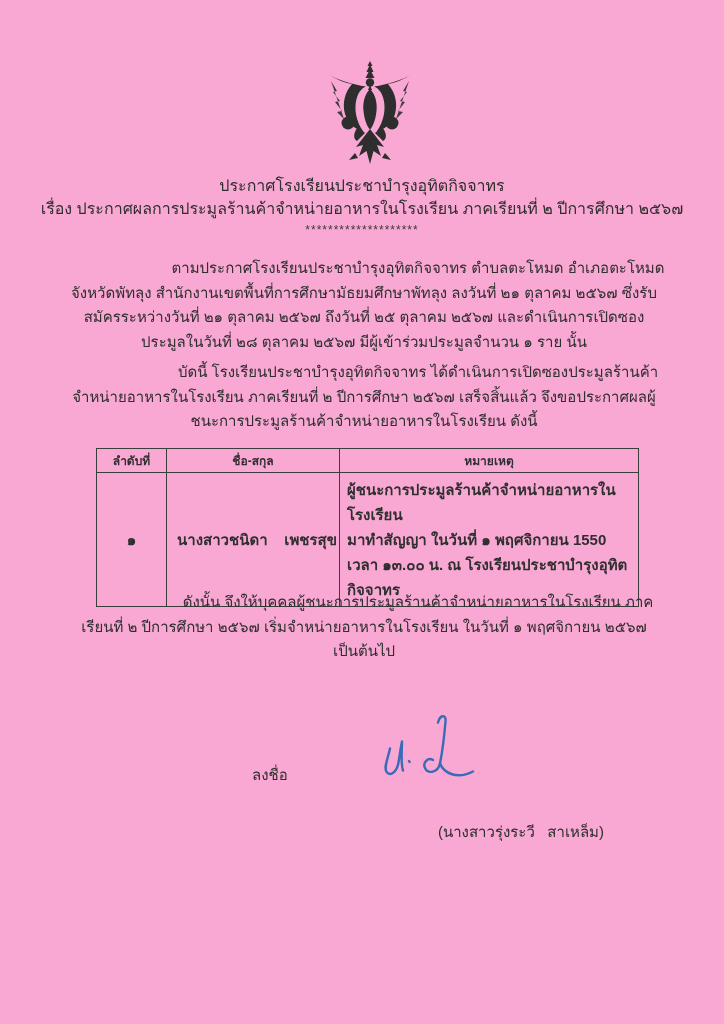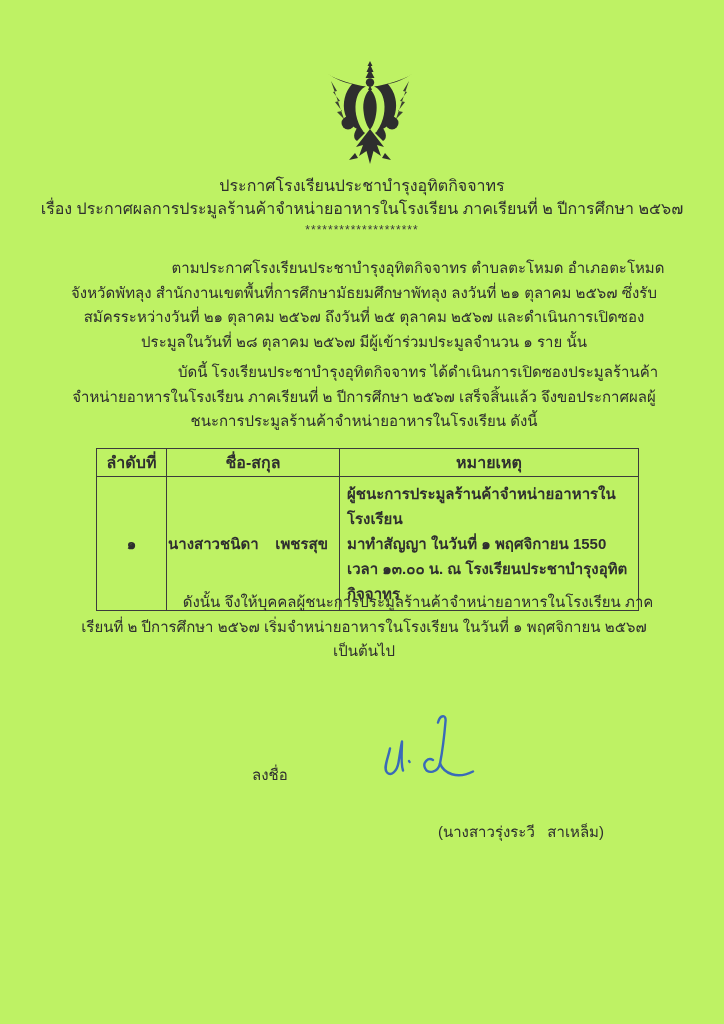--- a/index.html
+++ b/index.html
@@ -3,21 +3,21 @@
 <meta charset="utf-8">
 <style>
   * { margin: 0; padding: 0; box-sizing: border-box; }
   html, body { background: #888; }
   body { font-family: "Liberation Sans", sans-serif; }
   .page {
     position: relative;
     width: 724px;
     height: 1024px;
     margin: 0 auto;
-    background: #bef264;
+    background: #f9a8d4;
     color: #2f2f2f;
     font-size: 15px;
     overflow: hidden;
   }
   .abs { position: absolute; }
 
   
   .emblem { left: 325px; top: 60px; width: 90px; height: 108px; }
   .emblem svg { width: 100%; height: 100%; }
 
@@ -46,28 +46,28 @@
   .result-table {
     left: 96px; top: 448px; width: 542px;
     border-collapse: collapse; table-layout: fixed;
     font-size: 15px; color: #2f2f2f;
   }
   .result-table th, .result-table td {
     border: 1px solid #3c3c3c;
   }
   .result-table th {
     height: 24px; font-weight: bold; text-align: center;
-    font-size: 16px; padding: 1px 2px;
+    font-size: 12px; padding: 1px 2px;
   }
   .result-table td { height: 86px; vertical-align: middle; font-weight: bold; }
   .col-no    { width: 70px; }
   .col-name  { width: 173px; }
   .col-remark{ width: 299px; }
   .cell-no   { text-align: center; }
-  .cell-name { padding-left: 1px; white-space: pre; }
+  .cell-name { padding-left: 10px; white-space: pre; }
   .cell-remark { padding: 4px 6px 4px 7px; line-height: 25px; }
 
   
   .sign-label { left: 252px; top: 763px; }
   .signature-ink { left: 372px; top: 710px; width: 105px; height: 86px; }
   .signature-ink svg { width: 100%; height: 100%; }
   .sign-name { left: 284px; top: 820px; width: 320px; text-align: right; white-space: pre; }
   .sign-position { left: 250px; top: 812px; width: 340px; text-align: center; }
 </style>
 </head>

